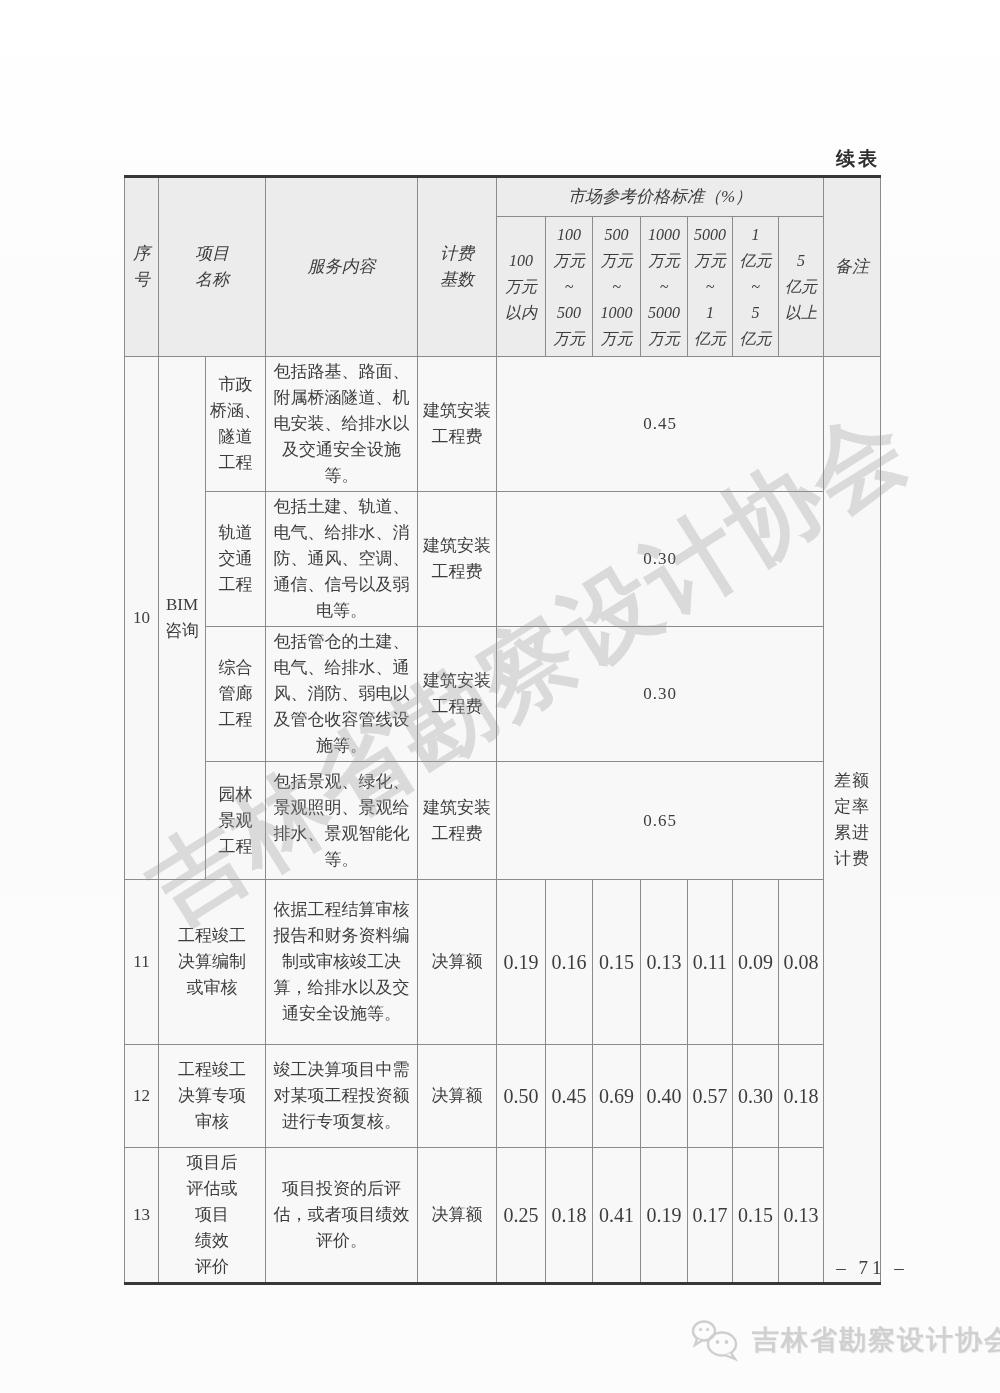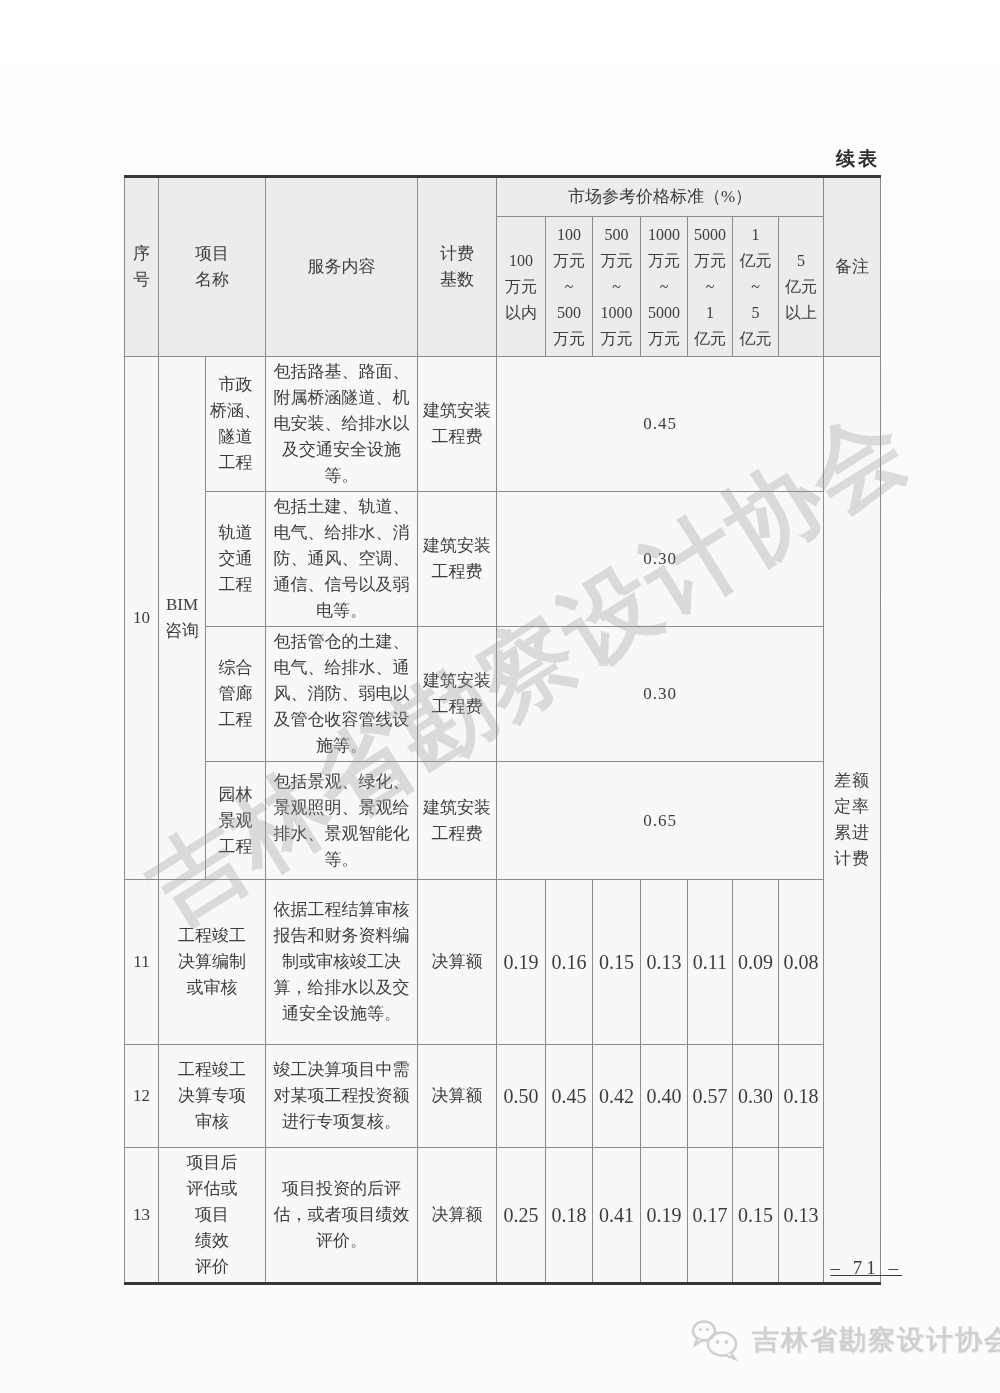--- a/index.html
+++ b/index.html
@@ -24,21 +24,21 @@
     border-top:3px solid #383838;border-bottom:3px solid #383838;
     font-size:17px;
   }
   .fee-table th,.fee-table td{
     border:1px solid #8b8b8b;
     text-align:center;vertical-align:middle;
     font-weight:normal;padding:2px;
     line-height:26px;color:#3d3d3d;
     overflow:hidden;
   }
-  .fee-table th{background:#ececec;}
+  .fee-table th{background:#ececec;font-style:italic;}
   .fee-table td{background:#f8f8f8;}
   .pre{white-space:pre-line;}
   .svc{
     text-align:justify;text-justify:inter-ideograph;
     padding:4px 8px;line-height:27px;
   }
   .range{font-size:16px;line-height:25px;margin-top:20px;}
   .remark-note{line-height:34px;letter-spacing:1px;}
   .rate-merged{font-size:17px;letter-spacing:1px;}
   .num{font-size:20px;}
@@ -59,22 +59,22 @@
     position:absolute;left:125px;top:845px;
     font-size:94px;font-weight:bold;letter-spacing:3px;
     color:rgba(150,150,150,0.30);
     transform:rotate(-32deg);transform-origin:0 0;
     white-space:nowrap;pointer-events:none;z-index:6;
     font-family:"Liberation Serif","DejaVu Serif",serif;
   }
 
   
   .page-number{
-    position:absolute;left:806px;top:1257px;width:96px;
-    text-align:right;font-size:19px;letter-spacing:4px;color:#3c3c3c;text-decoration:underline;
+    position:absolute;left:824px;top:1257px;width:96px;
+    text-align:center;font-size:19px;letter-spacing:4px;color:#3c3c3c;
   }
 
   
   .footer-brand{
     position:absolute;left:690px;top:1318px;
     display:flex;align-items:center;gap:10px;
   }
   .footer-brand .brand-text{
     font-family:"Liberation Sans","DejaVu Sans",sans-serif;
     font-size:27px;font-weight:bold;letter-spacing:2px;
@@ -213,21 +213,21 @@
       </tr>
       <tr class="r12">
         <td>12</td>
         <td colspan="2" class="pre">工程竣工
 决算专项
 审核</td>
         <td class="svc">竣工决算项目中需对某项工程投资额进行专项复核。</td>
         <td>决算额</td>
         <td class="num">0.50</td>
         <td class="num">0.45</td>
-        <td class="num">0.42</td>
+        <td class="num">0.69</td>
         <td class="num">0.40</td>
         <td class="num">0.57</td>
         <td class="num">0.30</td>
         <td class="num">0.18</td>
       </tr>
       <tr class="r13">
         <td>13</td>
         <td colspan="2" class="pre">项目后
 评估或
 项目

